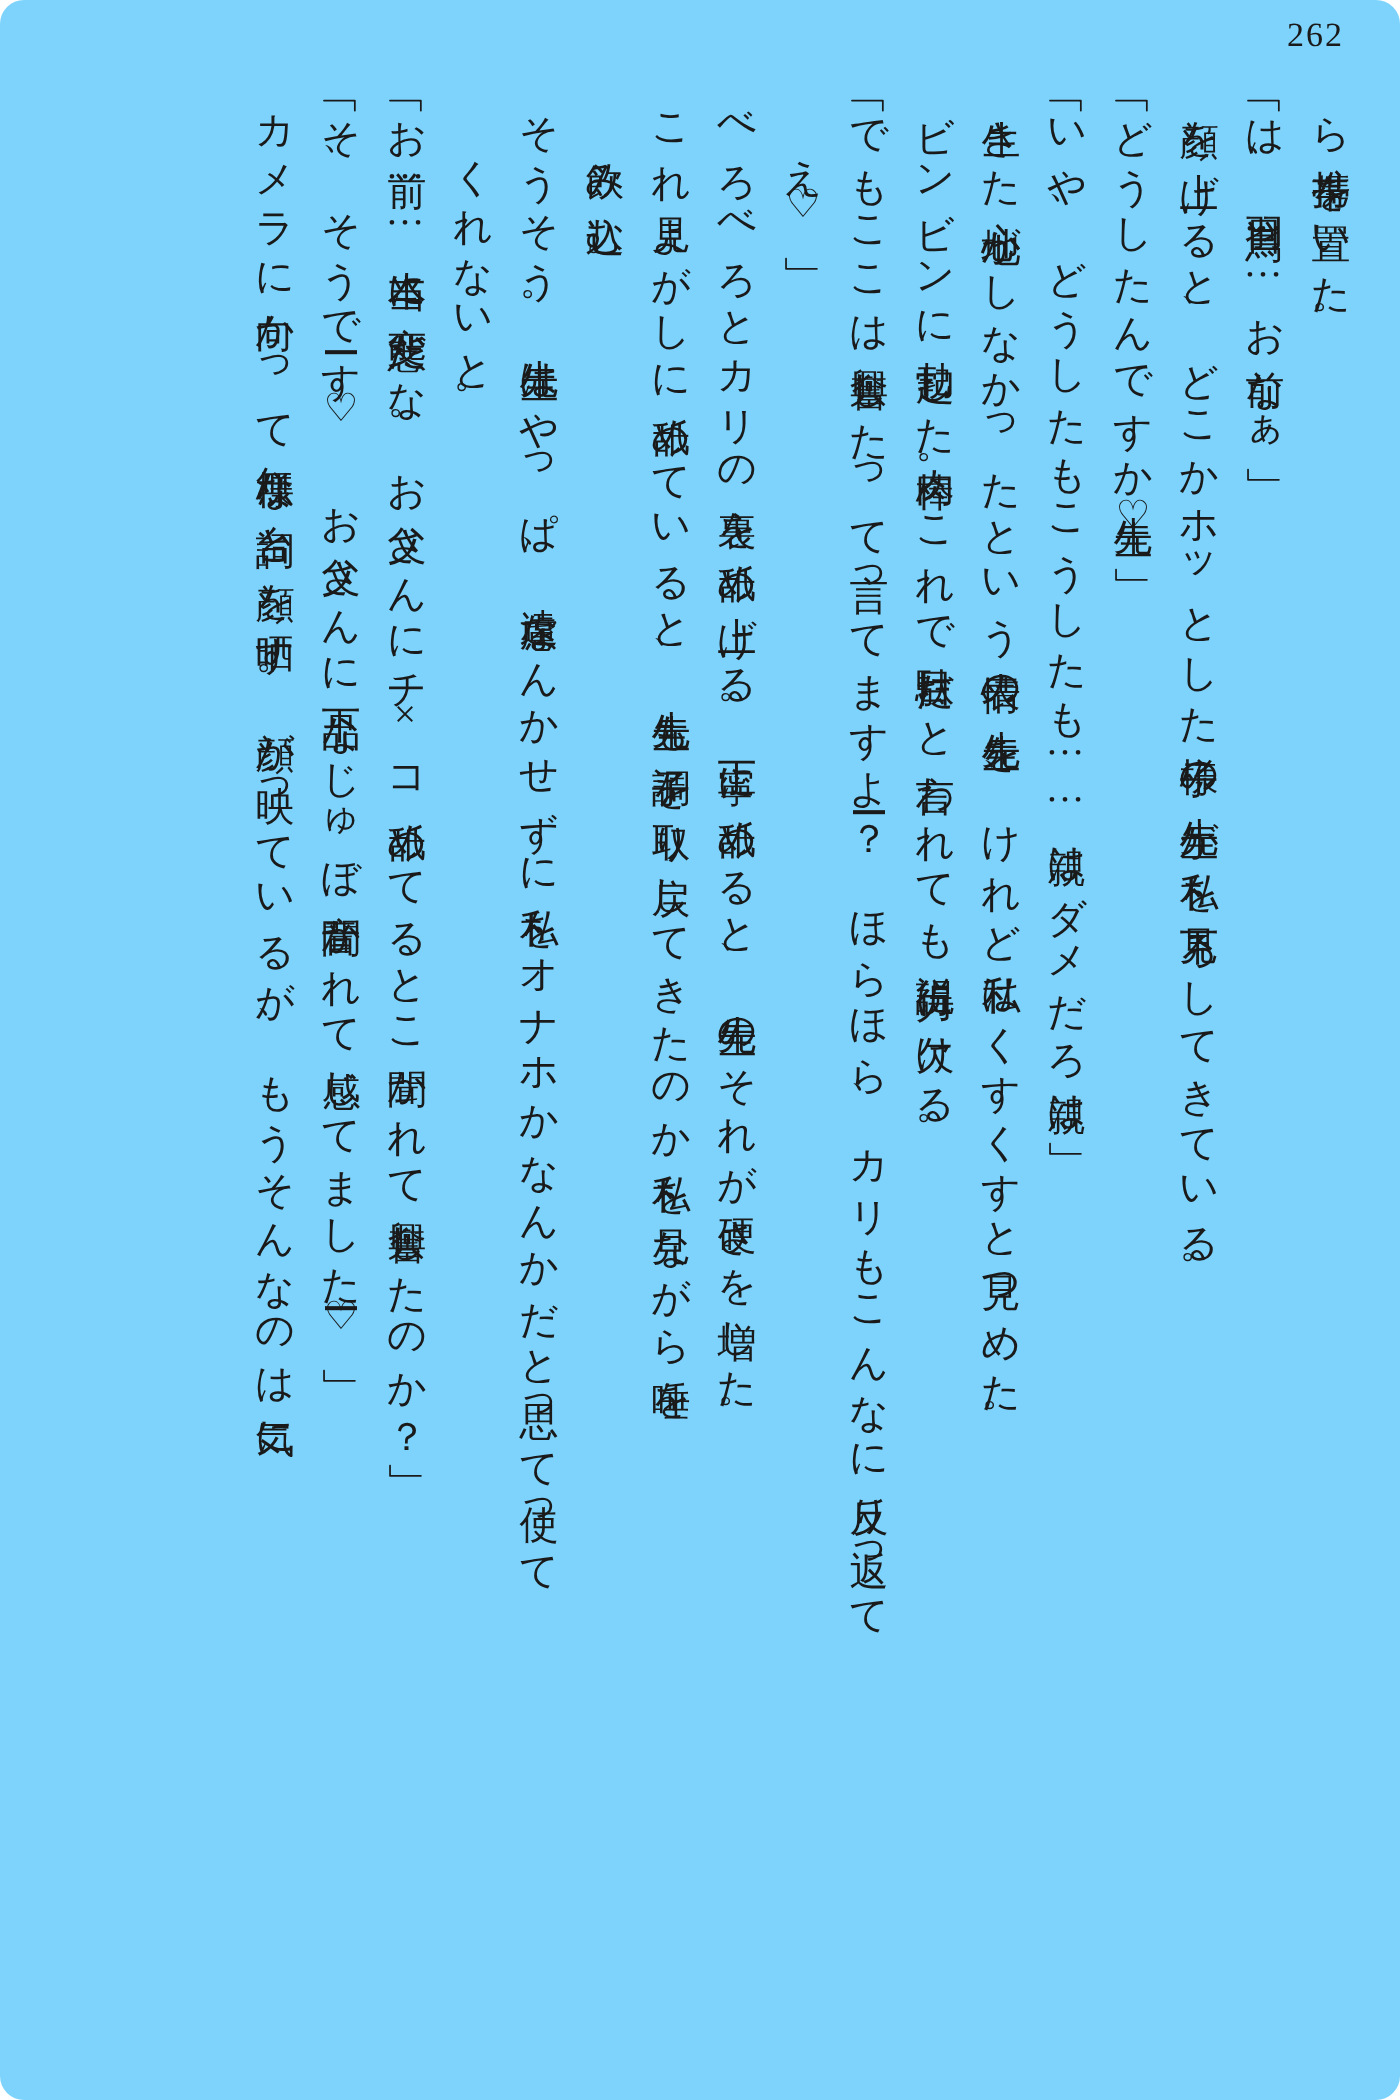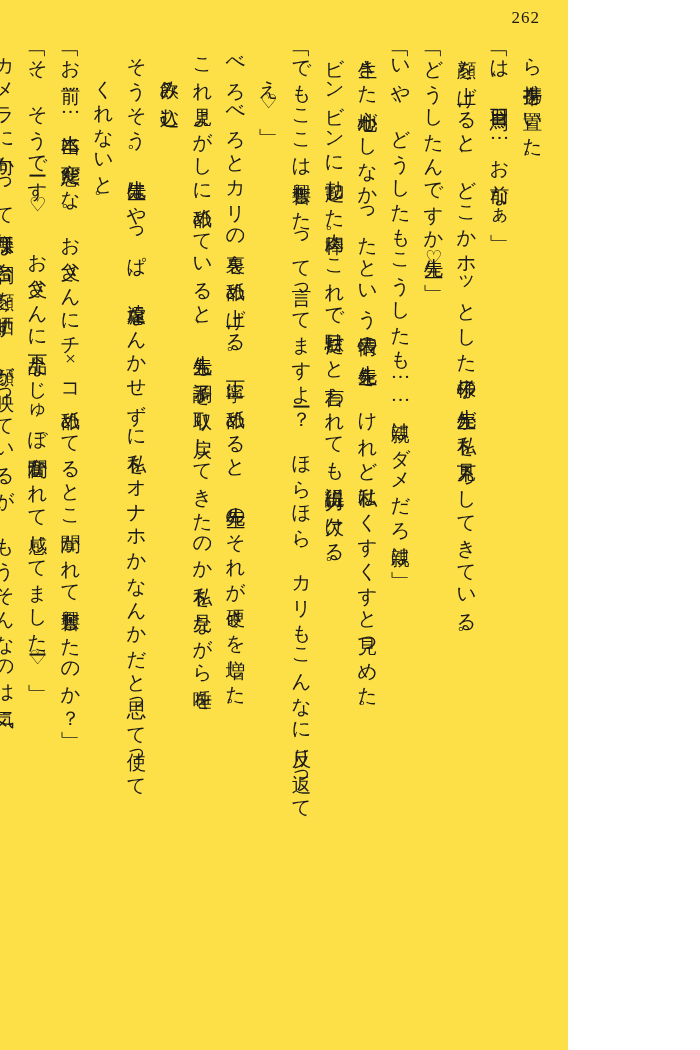--- a/index.html
+++ b/index.html
@@ -2,27 +2,28 @@
 <html><head>
 <meta charset="utf-8">
 <style>
   html, body {
     margin: 0;
     padding: 0;
     background: #ffffff;
   }
   .page {
     position: relative;
-    width: 568px;
+    width: 700px;
     height: 1050px;
-    background: #fde047;
+    background: #7dd3fc;
     overflow: hidden;
     box-sizing: border-box;
     font-family: "Liberation Serif", "DejaVu Serif", serif;
     color: #1a1a1a;
+    border-radius: 12px;
   }
   .page-number {
     position: absolute;
     top: 8px;
     right: 28px;
     font-size: 17px;
     letter-spacing: 1px;
     color: #1a1a1a;
     font-family: "Liberation Serif", "DejaVu Serif", serif;
   }

